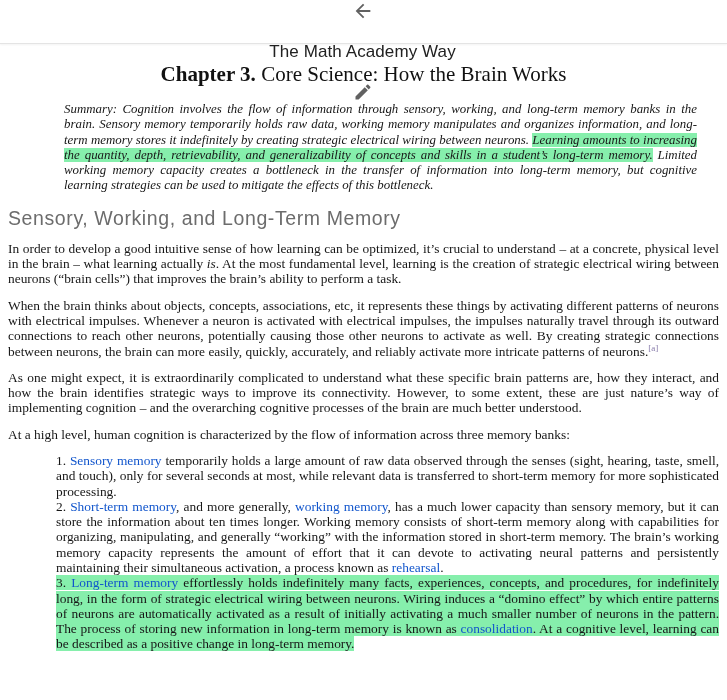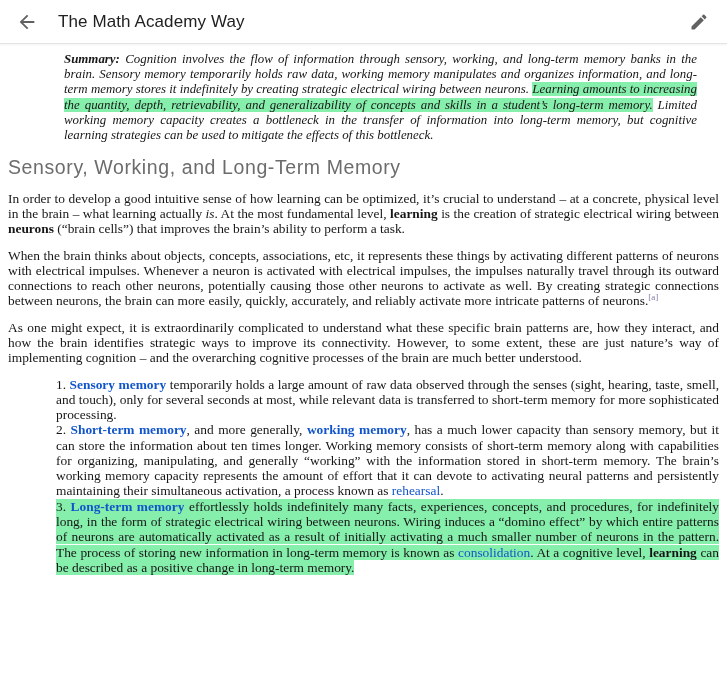--- a/index.html
+++ b/index.html
@@ -6,21 +6,21 @@
   html,body { width:727px; height:700px; overflow:hidden; background:#fff; }
   body { font-family:"Liberation Serif", serif; color:#161616; }
 
   
   .appbar{
     height:44px; display:flex; align-items:center; gap:20px;
     padding:0 18px 0 16px; background:#fff;
     border-bottom:1px solid #e4e4e4;
     box-shadow:0 1px 2px rgba(0,0,0,.05);
     font-family:"Liberation Sans", sans-serif;
-    position:relative; z-index:2;
+    position:relative; z-index:2;flex-direction:column;
   }
   .icon-btn{ background:none; border:none; padding:0; cursor:pointer; display:flex; align-items:center; }
   .icon-btn svg{ display:block; }
   .appbar-title{ flex:1; font-size:17px; color:#212121; letter-spacing:.1px; }
 
   
   .content{ padding:8px 8px 0; text-align:justify; font-size:13.4px; line-height:1.14; }
 
   .chapter{ text-align:center; font-size:21px; line-height:1.2; margin:10px 0 15px; color:#111; }
   .st-chapter-bold{ font-weight:700; }
@@ -31,21 +31,21 @@
     font-family:Liberation Sans, sans-serif; font-weight:400;
     color:#6c6c6c; font-size:19.5px; letter-spacing:.6px;
     margin:13px 0 11px; text-align:left; line-height:1.2;
   }
 
   .para{ margin:0 0 11px; }
   .list{ margin-left:48px; }
   .list-item{ }
 
   
-  .st-bold{ font-weight:700; }
+  .st-bold{ font-weight:400; }
   .st-italic{ font-style:italic; }
   .st-link{ color:#1155cc; cursor:pointer; }
   .st-hl{ background:#86efac; }
   .st-sup{ vertical-align:super; font-size:68%; line-height:0; }
   .st-footnote{ color:#8579a9; cursor:pointer; }
 </style>
 </head>
 <body>
 
 <div class="appbar">
@@ -57,28 +57,32 @@
   <div class="appbar-title">The Math Academy Way</div>
   <button class="icon-btn" aria-label="Edit">
     <svg width="20" height="20" viewBox="0 0 24 24" fill="#616161">
       <path d="M3 17.25V21h3.75L17.81 9.94l-3.75-3.75L3 17.25zM20.71 7.04c.39-.39.39-1.02 0-1.41l-2.34-2.34c-.39-.39-1.02-.39-1.41 0l-1.83 1.83 3.75 3.75 1.83-1.83z"></path>
     </svg>
   </button>
 </div>
 
 <div class="content">
 
+  <div class="chapter">
+    <span class="st-chapter-bold">Chapter 3.</span><span> Core Science: How the Brain Works</span>
+  </div>
 
   <p class="summary"><span class="st-bold st-italic">Summary:</span><span class="st-italic"> Cognition involves the flow of information through sensory, working, and long-term memory banks in the brain. Sensory memory temporarily holds raw data, working memory manipulates and organizes information, and long-term memory stores it indefinitely by creating strategic electrical wiring between neurons. </span><span class="st-italic st-hl">Learning amounts to increasing the quantity, depth, retrievability, and generalizability of concepts and skills in a student’s long-term memory.</span><span class="st-italic"> Limited working memory capacity creates a bottleneck in the transfer of information into long-term memory, but cognitive learning strategies can be used to mitigate the effects of this bottleneck.</span></p>
 
   <h2 class="section-heading">Sensory, Working, and Long-Term Memory</h2>
 
   <p class="para"><span class="">In order to develop a good intuitive sense of how learning can be optimized, it’s crucial to understand – at a concrete, physical level in the brain – what learning actually </span><span class="st-italic">is</span><span class="">. At the most fundamental level, </span><span class="st-bold">learning</span><span class=""> is the creation of strategic electrical wiring between </span><span class="st-bold">neurons</span><span class=""> (“brain cells”) that improves the brain’s ability to perform a task.</span></p>
   <p class="para"><span class="">When the brain thinks about objects, concepts, associations, etc, it represents these things by activating different patterns of neurons with electrical impulses. Whenever a neuron is activated with electrical impulses, the impulses naturally travel through its outward connections to reach other neurons, potentially causing those other neurons to activate as well. By creating strategic connections between neurons, the brain can more easily, quickly, accurately, and reliably activate more intricate patterns of neurons.</span><span class="st-sup st-footnote">[a]</span></p>
   <p class="para"><span class="">As one might expect, it is extraordinarily complicated to understand what these specific brain patterns are, how they interact, and how the brain identifies strategic ways to improve its connectivity. However, to some extent, these are just nature’s way of implementing cognition – and the overarching cognitive processes of the brain are much better understood.</span></p>
+  <p class="para"><span class="">At a high level, human cognition is characterized by the flow of information across three memory banks:</span></p>
 
   <div class="list">
     <div class="list-item"><span class="">1. </span><span class="st-bold st-link">Sensory memory</span><span class=""> temporarily holds a large amount of raw data observed through the senses (sight, hearing, taste, smell, and touch), only for several seconds at most, while relevant data is transferred to short-term memory for more sophisticated processing.</span></div>
     <div class="list-item"><span class="">2. </span><span class="st-bold st-link">Short-term memory</span><span class="">, and more generally, </span><span class="st-bold st-link">working memory</span><span class="">, has a much lower capacity than sensory memory, but it can store the information about ten times longer. Working memory consists of short-term memory along with capabilities for organizing, manipulating, and generally “working” with the information stored in short-term memory. The brain’s working memory capacity represents the amount of effort that it can devote to activating neural patterns and persistently maintaining their simultaneous activation, a process known as </span><span class="st-link">rehearsal</span><span class="">.</span></div>
     <div class="list-item"><span class="st-hl">3. </span><span class="st-bold st-link st-hl">Long-term memory</span><span class="st-hl"> effortlessly holds indefinitely many facts, experiences, concepts, and procedures, for indefinitely long, in the form of strategic electrical wiring between neurons. Wiring induces a “domino effect” by which entire patterns of neurons are automatically activated as a result of initially activating a much smaller number of neurons in the pattern. The process of storing new information in long-term memory is known as </span><span class="st-link st-hl">consolidation</span><span class="st-hl">. At a cognitive level, </span><span class="st-bold st-hl">learning</span><span class="st-hl"> can be described as a positive change in long-term memory.</span></div>
   </div>
 
 </div>
 
 </body></html>

